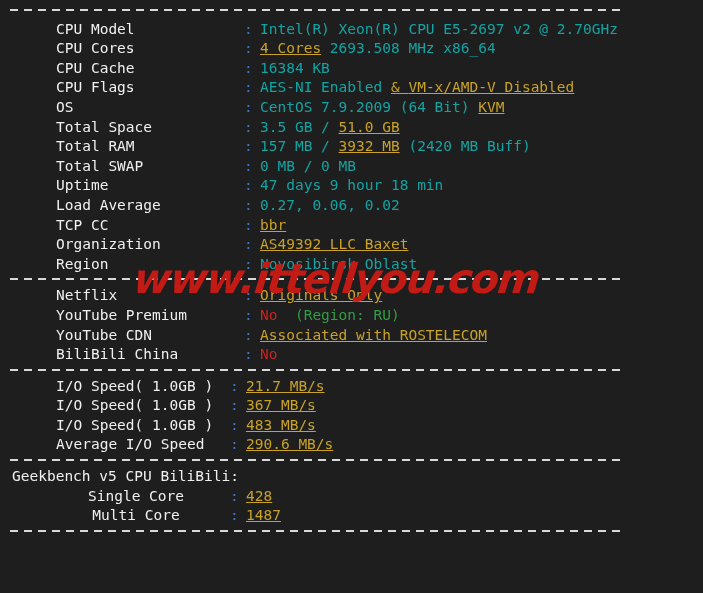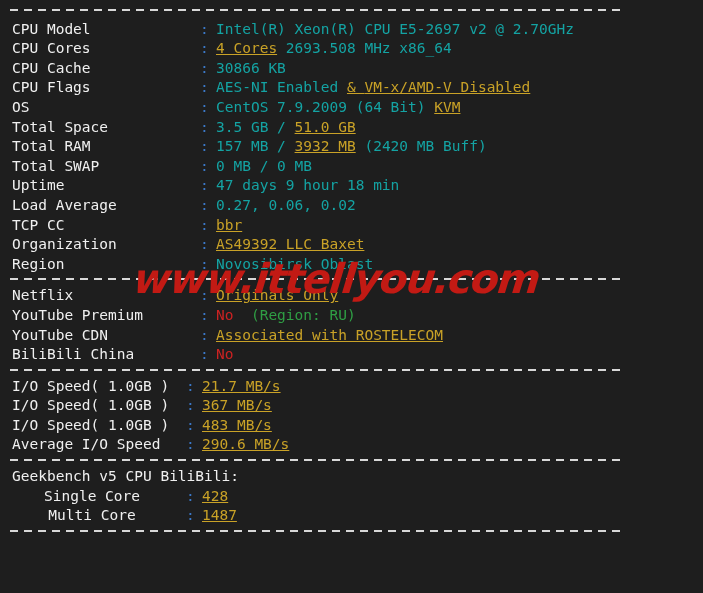--- a/index.html
+++ b/index.html
@@ -52,20 +52,21 @@
 
   .row {
     height: 19.6px;
     white-space: pre;
     padding-left: 12px;
   }
 
   .label {
     display: inline-block;
     color: #f0f0f0;
+    margin-left: 44px;
   }
   .label.w1 { width: 188px; }
   .label.w2 { width: 174px; }
   .label.w3 {
     width: 174px;
     text-align: center;
     padding-right: 14px;
     box-sizing: border-box;
   }
   .colon {
@@ -105,21 +106,21 @@
 <body>
 
 <div id="terminal">
 
   <div class="sep"></div>
 
   <div class="row"><span class="label w1">CPU Model</span><span class="colon">:</span><span class="c-cyan">Intel(R) Xeon(R) CPU E5-2697 v2 @ 2.70GHz</span></div>
 
   <div class="row"><span class="label w1">CPU Cores</span><span class="colon">:</span><span class="c-yellow">4 Cores</span><span class="c-cyan"> </span><span class="c-cyan">2693.508 MHz x86_64</span></div>
 
-  <div class="row"><span class="label w1">CPU Cache</span><span class="colon">:</span><span class="c-cyan">30866 KB</span></div>
+  <div class="row"><span class="label w1">CPU Cache</span><span class="colon">:</span><span class="c-cyan">16384 KB</span></div>
 
   <div class="row"><span class="label w1">CPU Flags</span><span class="colon">:</span><span class="c-cyan">AES-NI Enabled </span><span class="c-yellow">&amp; </span><span class="c-yellow">VM-x/AMD-V Disabled</span></div>
 
   <div class="row"><span class="label w1">OS</span><span class="colon">:</span><span class="c-cyan">CentOS 7.9.2009 (64 Bit) </span><span class="c-yellow">KVM</span></div>
 
 
   <div class="row"><span class="label w1">Total Space</span><span class="colon">:</span><span class="c-cyan">3.5 GB / </span><span class="c-yellow">51.0 GB</span></div>
 
   <div class="row"><span class="label w1">Total RAM</span><span class="colon">:</span><span class="c-cyan">157 MB / </span><span class="c-yellow">3932 MB</span><span class="c-cyan"> (2420 MB Buff)</span></div>
 

